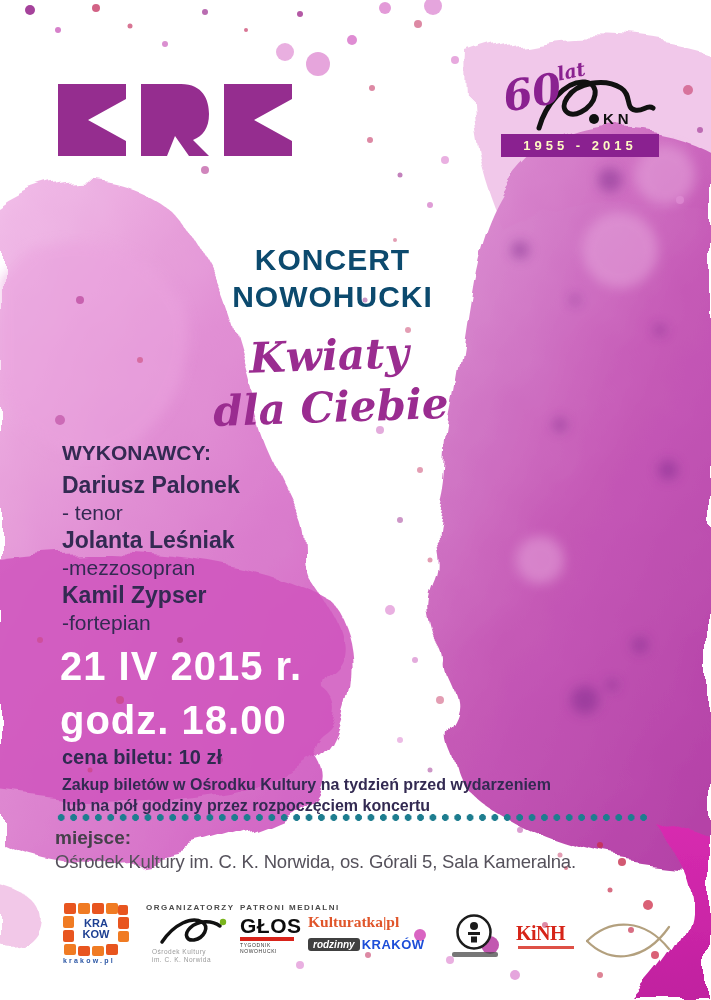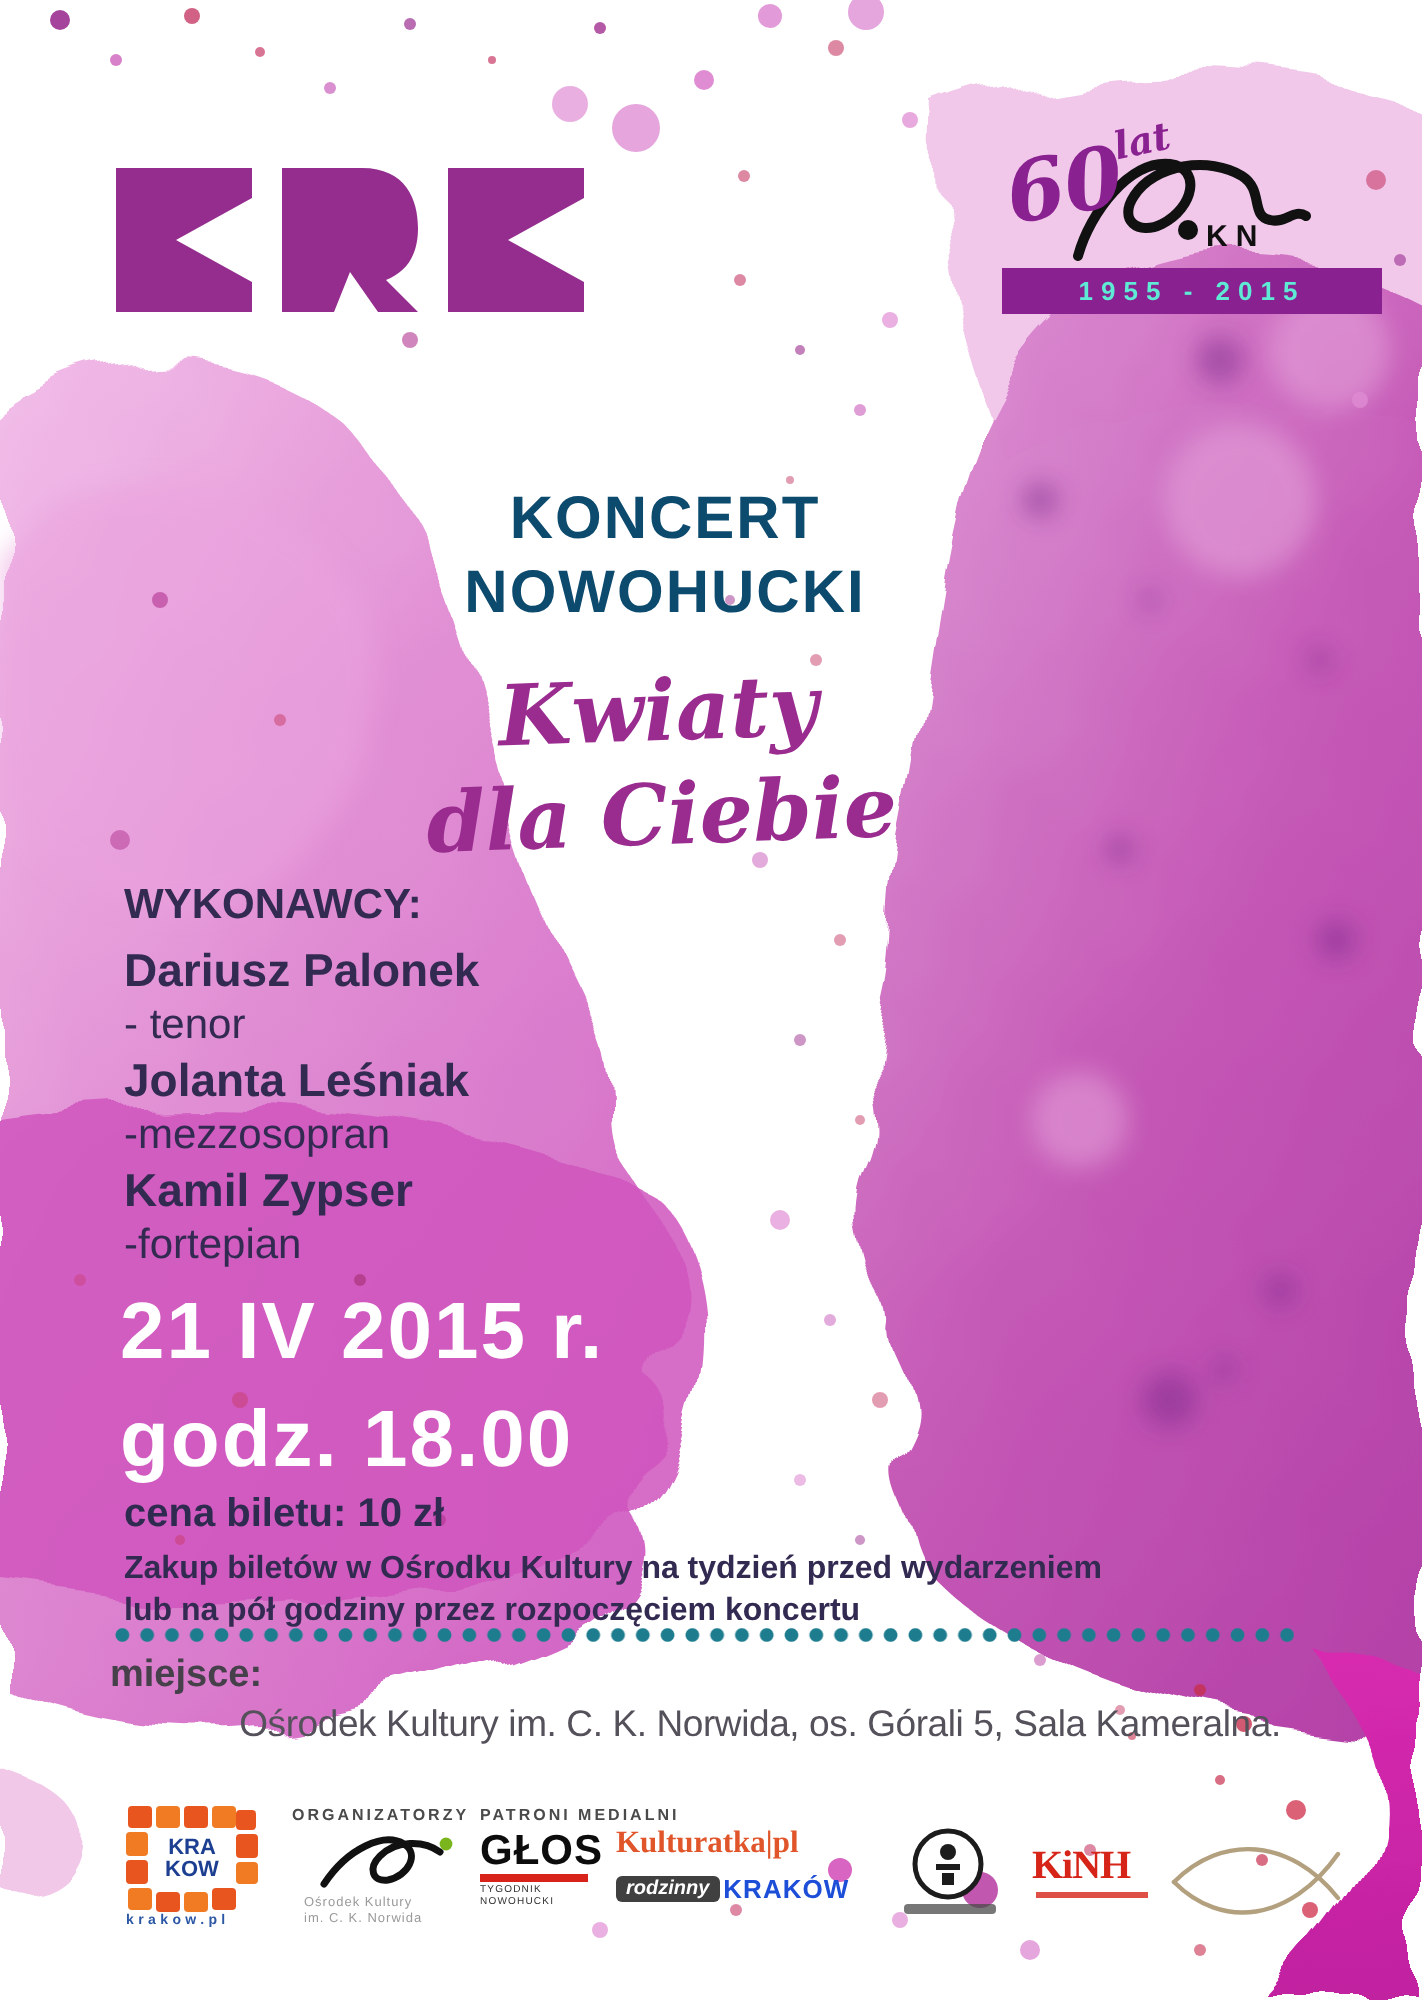--- a/index.html
+++ b/index.html
@@ -6,25 +6,25 @@
   .poster{position:relative;width:711px;height:1000px;background:#ffffff;overflow:hidden;
           font-family:"Liberation Sans",sans-serif;}
   .abs{position:absolute;}
   svg{display:block;}
   .bg{position:absolute;left:0;top:0;}
 
   
   .anniv{left:497px;top:58px;width:170px;height:104px;}
   .anniv .n60{position:absolute;left:6px;top:10px;font:italic 700 42px "DejaVu Serif",serif;color:#8a2190;transform:rotate(-10deg);}
   .anniv .lat{position:absolute;left:60px;top:2px;font:italic 700 19px "DejaVu Serif",serif;color:#8a2190;transform:rotate(-12deg);}
-  .anniv .okn{position:absolute;left:92px;top:52px;display:flex;gap:4px;}
+  .anniv .okn{position:absolute;left:92px;top:52px;display:flex;align-items:center;gap:4px;}
   .anniv .okn .dot{width:10px;height:10px;border-radius:50%;background:#101010;}
   .anniv .okn .kn{font:700 15px "Liberation Sans",sans-serif;color:#101010;letter-spacing:4px;}
-  .anniv .banner{position:absolute;left:4px;top:76px;width:190px;height:23px;background:#8a2190;
-                 color:#5eead4;font:700 13px "Liberation Sans",sans-serif;letter-spacing:4px;
+  .anniv .banner{position:absolute;left:4px;top:76px;width:158px;height:23px;background:#8a2190;
+                 color:#fef9c3;font:700 13px "Liberation Sans",sans-serif;letter-spacing:4px;
                  display:flex;align-items:center;justify-content:center;}
 
   .title{left:140px;top:241px;width:385px;text-align:center;color:#0c4a6e;
          font-weight:700;font-size:30px;letter-spacing:1px;line-height:37px;}
   .subtitle{left:130px;top:330px;width:400px;text-align:center;color:#9a2c90;
             font:italic 700 42px "DejaVu Serif",serif;line-height:52px;transform:rotate(-2deg);}
 
   .performers{left:62px;top:441px;color:#332a52;}
   .perf-heading{font-size:21px;font-weight:700;margin-bottom:6px;}
   .perf-name{font-size:23px;font-weight:700;line-height:28px;}
@@ -34,21 +34,21 @@
   .date2{left:60px;top:698px;color:#ffffff;font-size:40px;font-weight:700;letter-spacing:1px;}
 
   .price{left:62px;top:746px;color:#2f2a50;font-size:20px;font-weight:700;}
   .tinfo{left:62px;top:774px;color:#332a52;font-size:16px;font-weight:700;line-height:21px;}
 
   .dotline{left:55px;top:813px;width:592px;height:9px;
            background-image:radial-gradient(circle,#1d7d8f 3.1px,rgba(0,0,0,0) 3.7px);
            background-size:12.4px 9px;background-repeat:repeat-x;}
 
   .vlabel{left:55px;top:827px;color:#45404a;font-size:19px;font-weight:700;}
-  .vaddr{left:55px;top:851px;width:650px;color:#55515b;font-size:18.5px;font-weight:400;letter-spacing:-0.2px;text-align:center;}
+  .vaddr{left:55px;top:851px;width:650px;color:#55515b;font-size:18.5px;font-weight:400;letter-spacing:-0.2px;}
 
   
   .f-label{font-size:8px;font-weight:700;letter-spacing:1.5px;color:#4a4a4a;}
   .krk-url{left:63px;top:957px;font-size:7px;font-weight:700;color:#2c57a5;letter-spacing:2.2px;}
   .org-label{left:146px;top:903px;}
   .org-lines{left:152px;top:948px;font-size:6.5px;color:#9a9a9a;line-height:8px;letter-spacing:.5px;}
   .med-label{left:240px;top:903px;}
   .glos{left:240px;top:915px;width:60px;}
   .glos .gname{font-size:21px;font-weight:700;color:#0c0c0c;letter-spacing:.5px;line-height:21px;}
   .glos .gbar{width:54px;height:4px;background:#d8231a;margin:1px 0 1px 0;}

